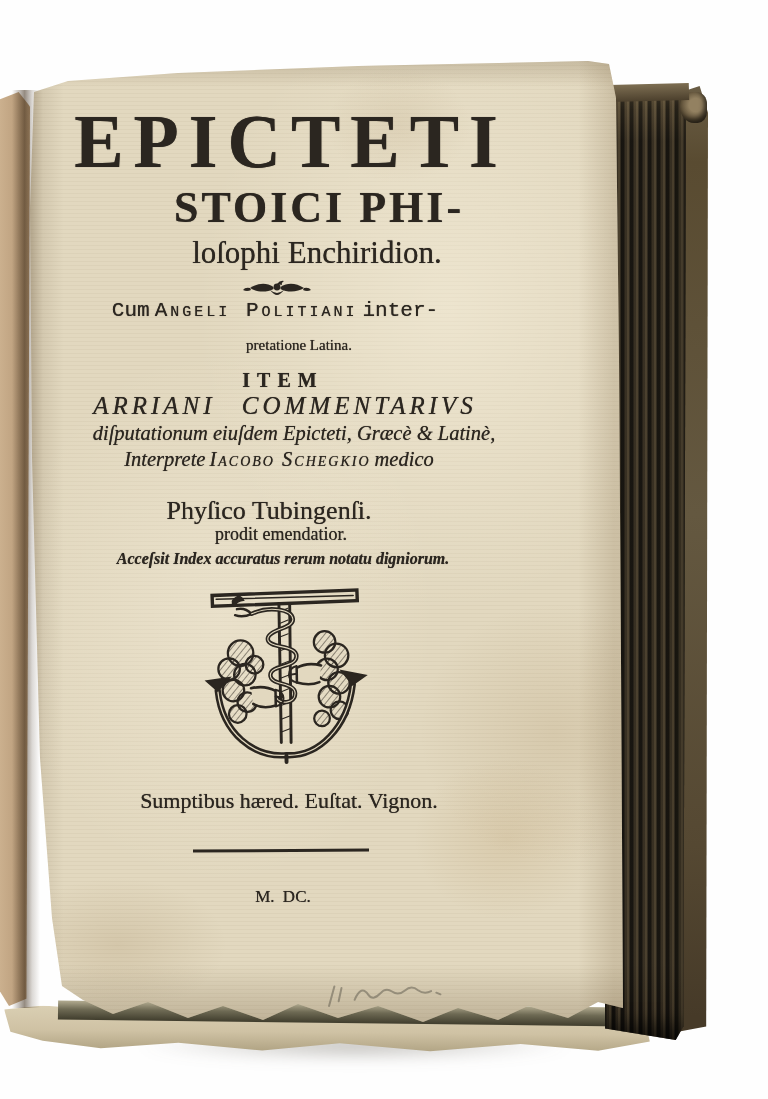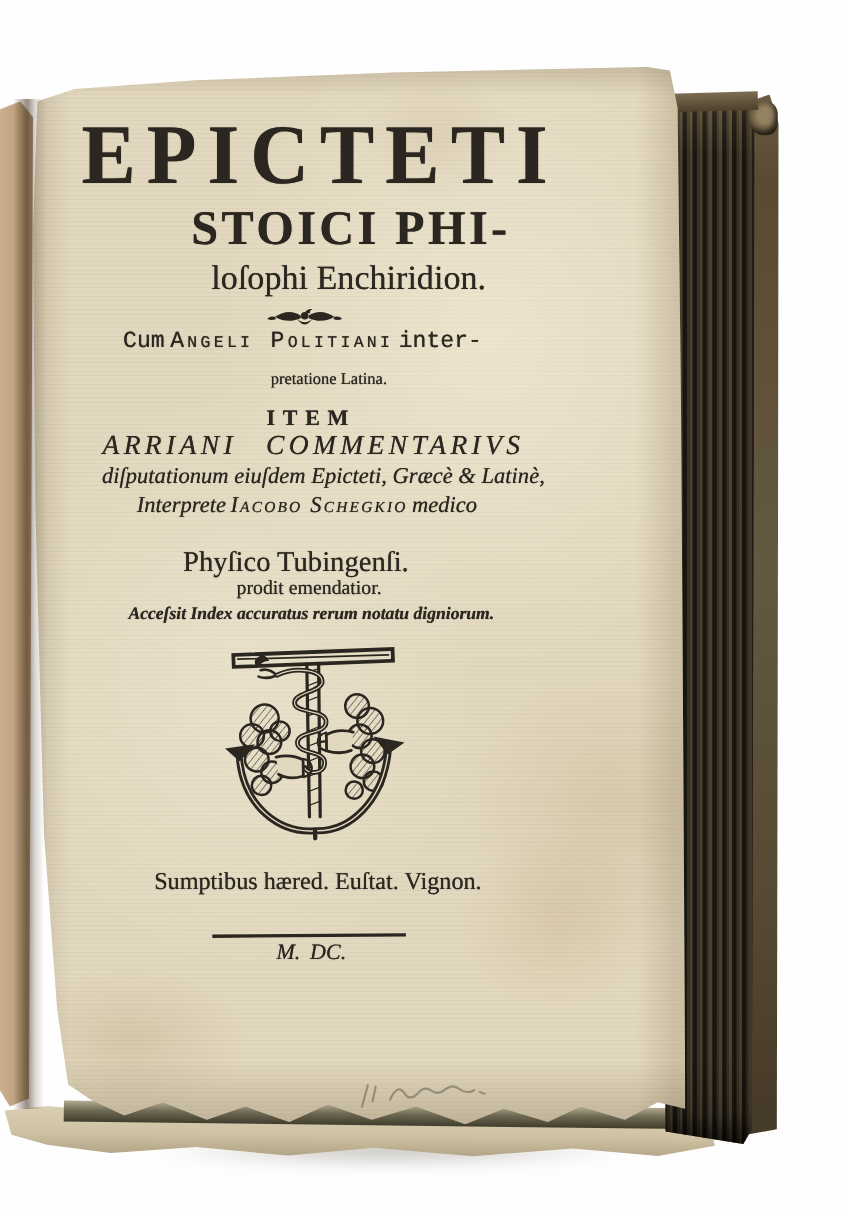--- a/index.html
+++ b/index.html
@@ -77,21 +77,21 @@
   .interprete .smallcaps{letter-spacing:2px;margin:14px 4px;}
   .physico{top:474px;font-size:26px;transform:translateX(-26px);margin-top:24px;}
   .gr1{top:503px;font-size:18px;transform:translateX(-10px);}
   .gr2{top:525px;font-size:18px;transform:translateX(-14px);}
   .acc{top:551px;font-size:16px;font-style:italic;transform:translateX(-12px);font-weight:bold;}
   .place{top:777px;font-size:28px;font-style:italic;letter-spacing:11px;transform:translateX(-6px);}
   .pub{top:790px;font-size:22px;transform:translateX(-6px);}
   .rule-line{top:849px;}
   .imprint-rule{width:176px;height:2.5px;background:#2b2620;margin:0 auto;
     transform:translateX(-14px) rotate(-.4deg);}
-  .date{top:856px;font-size:20px;font-style:italic;word-spacing:4px;transform:translateX(-12px);}
+  .date{top:888px;font-size:17px;word-spacing:4px;transform:translateX(-12px);}
 
   
   .device-wrap{position:absolute;left:192px;top:580px;width:186px;height:186px;z-index:6;
     transform:rotate(-1deg);}
   .pencil-wrap{position:absolute;left:318px;top:968px;width:160px;height:46px;z-index:6;
     transform:rotate(-5deg);}
 </style>
 </head>
 <body>
 

